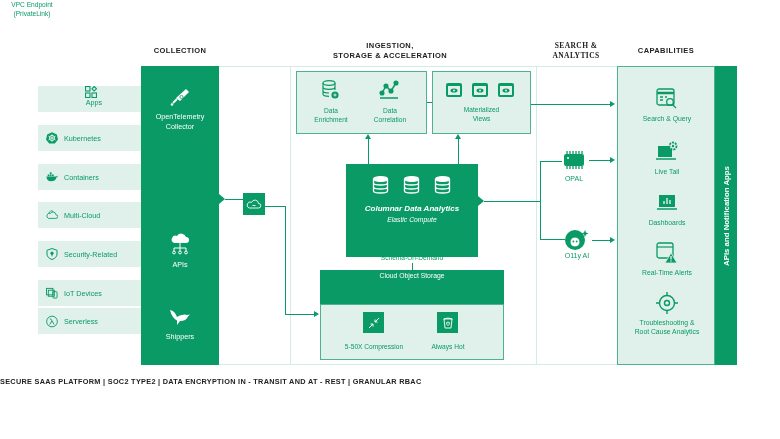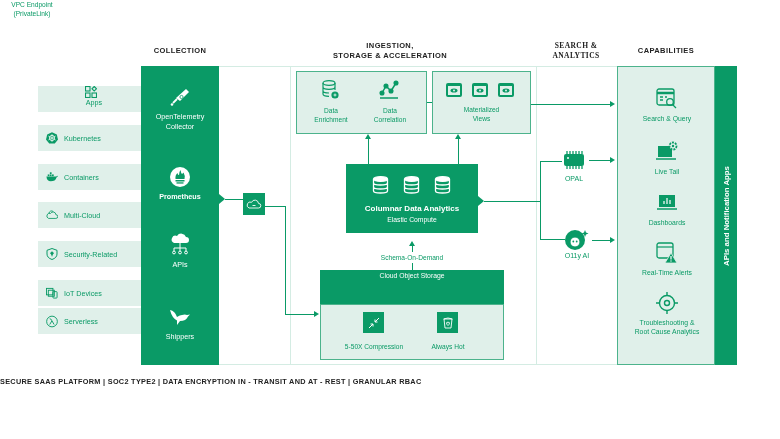--- a/index.html
+++ b/index.html
@@ -131,31 +131,20 @@
     <div class="ic">
         <svg width="22" height="22" viewBox="0 0 22 22">
           <path d="M7 12 L17 3 L20 6 L11 15Z" fill="#fff"></path>
           <circle cx="12.5" cy="11" r="1.6" fill="none" stroke="#0a9a66" stroke-width="0.8"></circle>
           <path d="M8 13 L4 17" stroke="#fff" stroke-width="1.8"></path>
           <circle cx="3" cy="18.5" r="1.3" fill="#fff"></circle>
         </svg>
       </div>
     <div>OpenTelemetry</div>
     <div>Collector</div>
-  </div>
-  <div class="coll-item" style="top:100px;">
-    <div class="ic">
-        <svg width="22" height="22" viewBox="0 0 22 22">
-          <circle cx="11" cy="11" r="10" fill="#fff"></circle>
-          <path d="M6.5 13 Q6 9 8.5 7 Q9 9.5 10 9 Q10 6 11.5 4 Q12 7 13 8 Q14 7 14.5 6.5 Q16.5 10 15.5 13Z" fill="#0a9a66"></path>
-          <rect x="6.5" y="14" width="9" height="1.5" fill="#0a9a66"></rect>
-          <rect x="7.5" y="16.3" width="7" height="1.3" fill="#0a9a66"></rect>
-        </svg>
-      </div>
-    <div style="font-weight:bold;">Prometheus</div>
   </div>
   <div class="coll-item" style="top:168px;">
     <div class="ic">
         <svg width="22" height="24" viewBox="0 0 22 24">
           <path d="M5 10 H17 A3 3 0 0 0 17 4 A5 5 0 0 0 8 3 A3.5 3.5 0 0 0 5 10Z" fill="#fff"></path>
           <path d="M11 10 V15 M5 15 H17 M5 15 V18 M11 15 V18 M17 15 V18" stroke="#fff" stroke-width="1"></path>
           <circle cx="5" cy="19.5" r="1.4" fill="none" stroke="#fff"></circle>
           <circle cx="11" cy="19.5" r="1.4" fill="none" stroke="#fff"></circle>
           <circle cx="17" cy="19.5" r="1.4" fill="none" stroke="#fff"></circle>
         </svg>
@@ -242,21 +231,21 @@
   </div>
 </div>
 <div class="line" style="left:531px;top:104px;width:80px;height:1px;"></div>
 <div class="arrow-r" style="left:610px;top:101px;"></div>
 
 <div class="line" style="left:368px;top:138px;width:1px;height:26px;"></div>
 <div class="arrow-u" style="left:365px;top:134px;"></div>
 <div class="line" style="left:458px;top:138px;width:1px;height:26px;"></div>
 <div class="arrow-u" style="left:455px;top:134px;"></div>
 
-<div class="greenbox" style="left:346px;top:164px;width:132px;height:69px;">
+<div class="greenbox" style="left:346px;top:164px;width:132px;height:93px;font-style:italic;">
   <div class="abs" style="left:26px;top:12px;display:flex;gap:14px;">
     <svg width="17" height="18" viewBox="0 0 17 18" fill="none" stroke="#fff" stroke-width="1.3">
         <ellipse cx="8.5" cy="3" rx="7" ry="2.3" fill="#fff"></ellipse>
         <path d="M1.5 3 V15 Q1.5 17 8.5 17 Q15.5 17 15.5 15 V3 M1.5 7 Q1.5 9 8.5 9 Q15.5 9 15.5 7 M1.5 11 Q1.5 13 8.5 13 Q15.5 13 15.5 11"></path>
       </svg>
     <svg width="17" height="18" viewBox="0 0 17 18" fill="none" stroke="#fff" stroke-width="1.3">
         <ellipse cx="8.5" cy="3" rx="7" ry="2.3" fill="#fff"></ellipse>
         <path d="M1.5 3 V15 Q1.5 17 8.5 17 Q15.5 17 15.5 15 V3 M1.5 7 Q1.5 9 8.5 9 Q15.5 9 15.5 7 M1.5 11 Q1.5 13 8.5 13 Q15.5 13 15.5 11"></path>
       </svg>
     <svg width="17" height="18" viewBox="0 0 17 18" fill="none" stroke="#fff" stroke-width="1.3">

